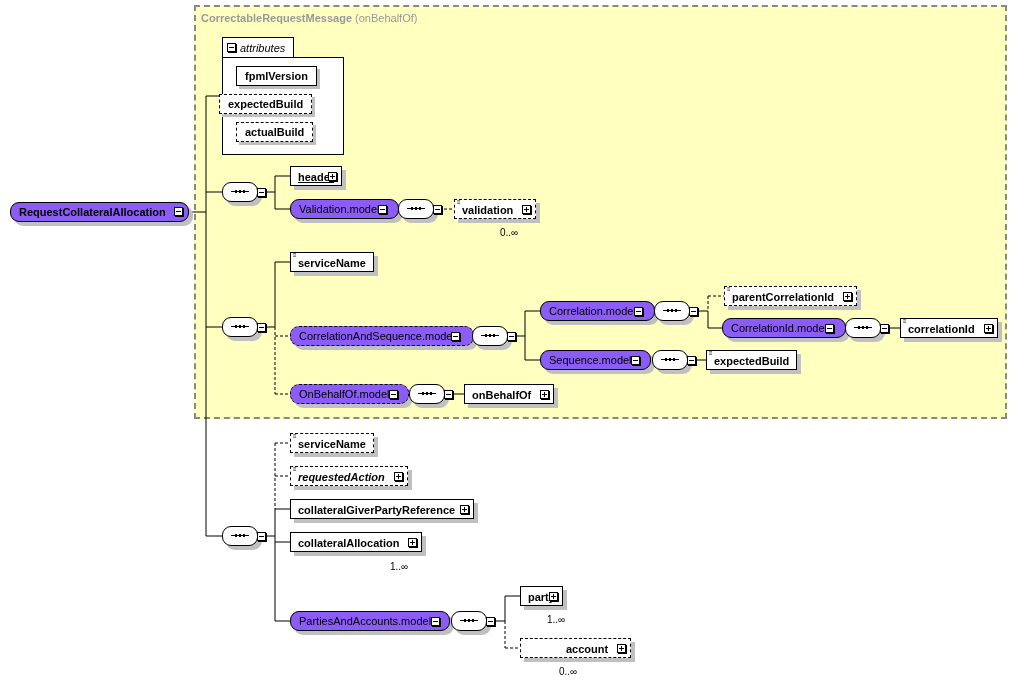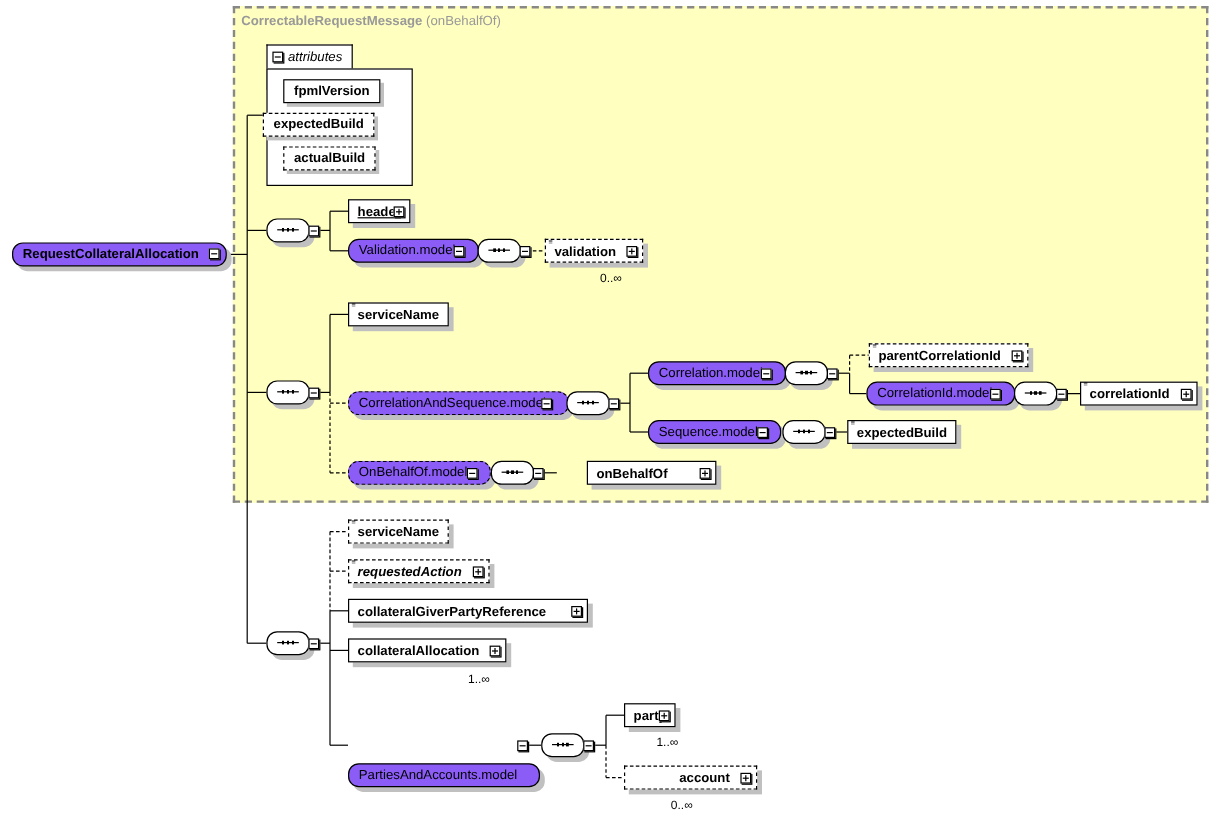--- a/index.html
+++ b/index.html
@@ -131,29 +131,29 @@
 <div class="el" style="left:900px;top:318px;padding-right:22px;"><span class="simple">≡</span><span>correlationId</span><span class="tog plus" style="right:4px;top:5px;"></span></div>
 <div class="grp" style="left:540px;top:350px;padding-right:18px;"><span>Sequence.model</span></div>
 <div class="tog" style="left:631px;top:356px;"></div>
 <div class="seq" style="left:652px;top:350px;"></div>
 <div class="tog" style="left:687px;top:356px;"></div>
 <div class="el" style="left:706px;top:350px;"><span class="simple">≡</span><span>expectedBuild</span></div>
 <div class="grp opt" style="left:290px;top:384px;padding-right:18px;"><span>OnBehalfOf.model</span></div>
 <div class="tog" style="left:389px;top:390px;"></div>
 <div class="seq" style="left:409px;top:384px;"></div>
 <div class="tog" style="left:444px;top:390px;"></div>
-<div class="el" style="left:489px;top:384px;padding-right:40px;"><span>onBehalfOf</span><span class="tog plus" style="right:4px;top:5px;"></span></div>
+<div class="el" style="left:464px;top:384px;padding-right:22px;"><span>onBehalfOf</span><span class="tog plus" style="right:4px;top:5px;"></span></div>
 
 <div class="seq" style="left:222px;top:526px;"></div>
 <div class="tog" style="left:257px;top:532px;"></div>
 <div class="el opt" style="left:290px;top:433px;"><span class="simple">≡</span><span>serviceName</span></div>
 <div class="el opt" style="left:290px;top:466px;padding-right:22px;font-style:italic;"><span class="simple">≡</span><span>requestedAction</span><span class="tog plus" style="right:4px;top:5px;"></span></div>
-<div class="el" style="left:290px;top:499px;padding-right:34px;"><span>collateralGiverPartyReference</span><span class="tog plus" style="right:4px;top:5px;"></span></div>
+<div class="el" style="left:290px;top:499px;padding-right:18px;"><span>collateralGiverPartyReference</span><span class="tog plus" style="right:4px;top:5px;"></span></div>
 <div class="el multi" style="left:290px;top:532px;padding-right:22px;"><span>collateralAllocation</span><span class="tog plus" style="right:4px;top:5px;"></span></div>
 <div class="card" style="left:390px;top:561px;">1..∞</div>
-<div class="grp" style="left:290px;top:636px;padding-right:18px;text-align:right;"><span>PartiesAndAccounts.model</span></div>
+<div class="grp" style="left:290px;top:611px;padding-right:18px;text-align:right;"><span>PartiesAndAccounts.model</span></div>
 <div class="tog" style="left:431px;top:617px;"></div>
 <div class="seq" style="left:451px;top:611px;"></div>
 <div class="tog" style="left:486px;top:617px;"></div>
 <div class="el multi" style="left:520px;top:586px;"><span>party</span><span class="tog plus" style="right:4px;top:5px;"></span></div>
 <div class="card" style="left:547px;top:614px;">1..∞</div>
 <div class="el opt multi" style="left:520px;top:638px;padding-right:22px;padding-left:45px;"><span>account</span><span class="tog plus" style="right:4px;top:5px;"></span></div>
 <div class="card" style="left:559px;top:666px;">0..∞</div>
 
 </body></html>

